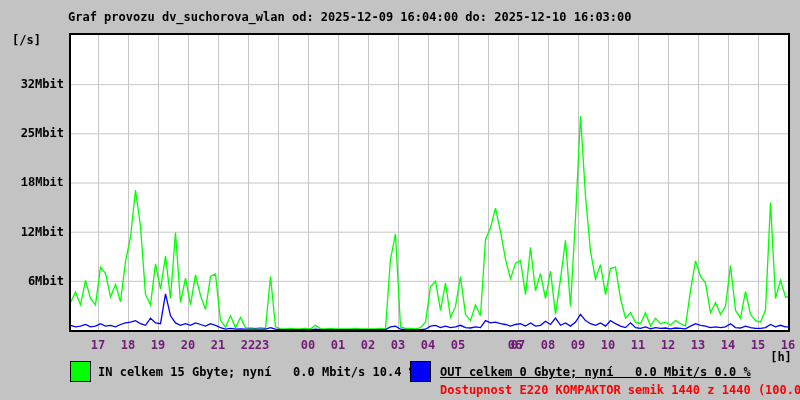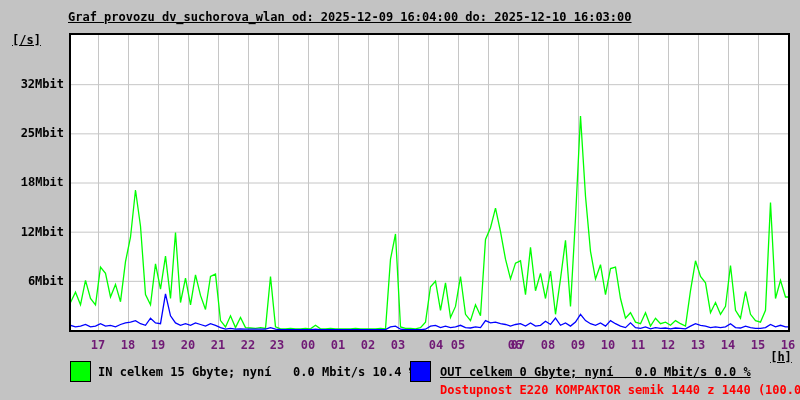--- a/index.html
+++ b/index.html
@@ -2,21 +2,21 @@
 <html><head>
 <meta charset="utf-8">
 <style>
   html,body{margin:0;padding:0;}
   body{
     width:800px;height:400px;position:relative;overflow:hidden;
     background:#c3c3c3;
     font-family:"DejaVu Sans Mono","Liberation Mono",monospace;
     -webkit-font-smoothing:none;
   }
-  .abs{position:absolute;text-decoration:underline;}
+  .abs{position:absolute;}
   #title{
     left:68px;top:10px;font-size:12px;font-weight:bold;color:#000;white-space:pre;
   }
   #y-unit{left:12px;top:33px;font-size:12px;font-weight:bold;color:#000;}
   #plot{
     left:69px;top:33px;width:717px;height:295px;
     background:#fff;border:2px solid #000;
   }
   #plot svg{display:block;width:717px;height:295px;}
   .y-tick-label{
@@ -87,26 +87,26 @@
     <div class="y-tick-label" style="top: 127.333px;">25Mbit</div>
     <div class="y-tick-label" style="top: 78.1667px;">32Mbit</div>
   </div>
 <div id="x-labels">
     <div class="x-tick-label" style="left: 83px;">17</div>
     <div class="x-tick-label" style="left: 113px;">18</div>
     <div class="x-tick-label" style="left: 143px;">19</div>
     <div class="x-tick-label" style="left: 173px;">20</div>
     <div class="x-tick-label" style="left: 203px;">21</div>
     <div class="x-tick-label" style="left: 233px;">22</div>
-    <div class="x-tick-label" style="left: 262px;">23</div>
+    <div class="x-tick-label" style="left: 247px;">23</div>
     <div class="x-tick-label" style="left: 293px;">00</div>
     <div class="x-tick-label" style="left: 323px;">01</div>
     <div class="x-tick-label" style="left: 353px;">02</div>
     <div class="x-tick-label" style="left: 383px;">03</div>
-    <div class="x-tick-label" style="left: 413px; margin-left: 8px;">04</div>
+    <div class="x-tick-label" style="left: 413px;">04</div>
     <div class="x-tick-label" style="left: 443px;">05</div>
     <div class="x-tick-label" style="left: 473px; margin-left: 27px;">06</div>
     <div class="x-tick-label" style="left: 503px;">07</div>
     <div class="x-tick-label" style="left: 533px;">08</div>
     <div class="x-tick-label" style="left: 563px;">09</div>
     <div class="x-tick-label" style="left: 593px;">10</div>
     <div class="x-tick-label" style="left: 623px;">11</div>
     <div class="x-tick-label" style="left: 653px;">12</div>
     <div class="x-tick-label" style="left: 683px;">13</div>
     <div class="x-tick-label" style="left: 713px;">14</div>

